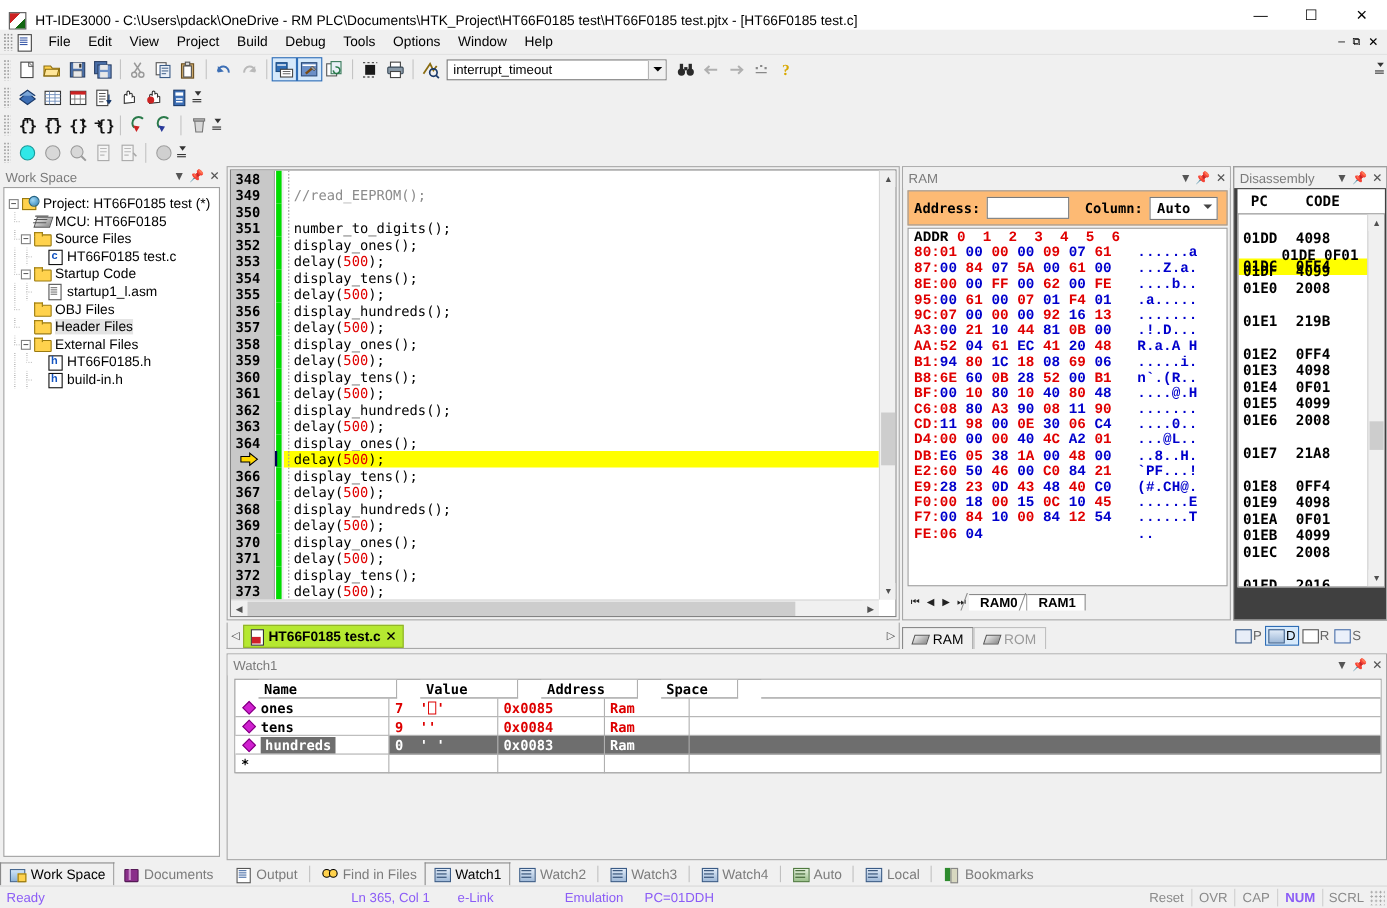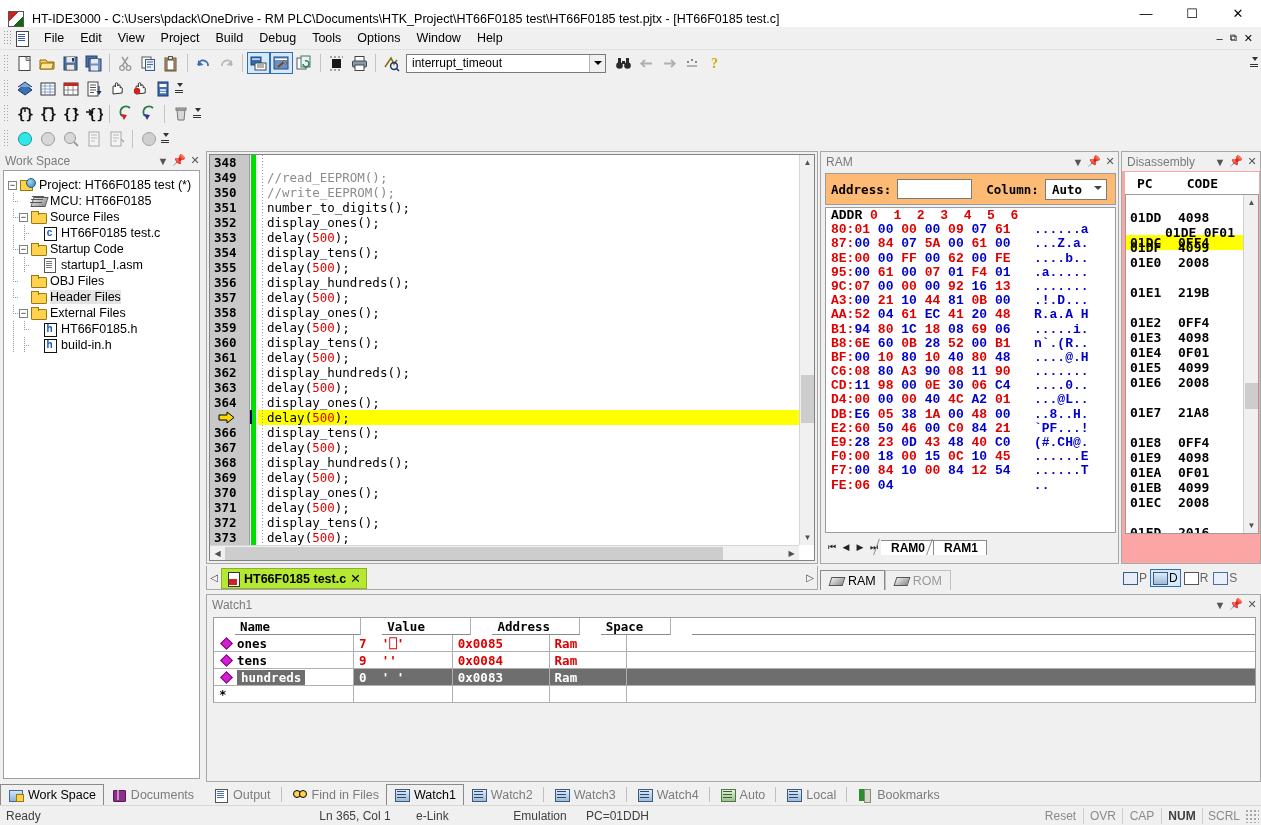--- a/index.html
+++ b/index.html
@@ -186,21 +186,21 @@
              align-items:flex-end; }
   .navbtn { width:14px; height:16px; display:flex;align-items:center;justify-content:center;
             font-size:9px; color:#222; }
   .ramtab { height:15px; padding:0 8px 0 10px; font-size:12px; font-weight:bold; color:#000;
             border-top:1px solid #8a8a8a; border-right:1px solid #8a8a8a; position:relative;
             background:#fff; }
   .ramtab:before{content:"";position:absolute;left:-5px;bottom:0;width:1px;height:16px;background:#8a8a8a;
     transform:skewX(-20deg);}
 
   
-  #dasm { left:1121px; top:151px; width:140px; height:413px; background:#fca5a5; border:1px solid #a8a8a8;}
+  #dasm { left:1121px; top:151px; width:140px; height:413px; background:#404040; border:1px solid #a8a8a8;}
   #dasm-hdr { position:absolute; left:3px; top:20px; width:134px; height:22px; background:#fff;
               display:flex; align-items:center; }
   .dh { font-family:"DejaVu Sans Mono","Liberation Mono",monospace; font-size:13px;
         font-weight:bold; color:#000; }
   #dasm-body { position:absolute; left:3px; top:42px; width:134px; height:340px; background:#fff;
                border:1px solid #9c9c9c; overflow:hidden; }
   .dline { height:15px; display:flex; font-family:"DejaVu Sans Mono","Liberation Mono",monospace;
            font-size:13px; font-weight:bold; color:#000; }
   .dline .pc { width:52px; padding-left:4px; }
   .dline .cd { width:50px; text-align:left; }
@@ -244,21 +244,21 @@
   #btab-left { left:0; top:783px; width:203px; height:22px; display:flex; align-items:flex-end; }
   #btab-right { left:206px; top:783px; width:1055px; height:22px; display:flex; align-items:flex-end; }
   .btab { height:20px; display:flex; align-items:center; gap:4px; padding:0 7px; font-size:12.5px;
           color:#7c7c7c; background:#f0f0f0; }
   .btab.active { color:#000; background:#f0f0f0; border:1px solid #8a8a8a; border-bottom:none; height:21px;}
   .vsep { width:1px; height:15px; background:#c0c0c0; margin:0 3px 3px 3px; }
 
   
   #status { left:0; top:805px; width:1261px; height:20px; background:#f0f0f0;
             border-top:1px solid #d8d8d8; display:flex; align-items:center; font-size:12px; }
-  .st-cell { height:18px; display:flex; align-items:center; padding:0 6px; color:#404040; }
+  .st-cell { height:18px; display:flex; align-items:center; padding:0 6px; color:#8b5cf6; }
   .st-cell.dim { color:#8a8a8a; }
   .st-div { width:1px; height:16px; background:#cfcfcf; }
 
   .sm-ic { width:16px; height:14px; position:relative; flex:0 0 auto; }
   .ic-watch:before{content:"";position:absolute;left:1px;top:1px;width:13px;height:11px;
     background:linear-gradient(#dfeaf7,#9fb9d8);border:1px solid #3a5b86;}
   .ic-watch:after{content:"";position:absolute;left:3px;top:3px;width:9px;height:1px;background:#2d4a70;
     box-shadow:0 3px 0 #2d4a70,0 6px 0 #2d4a70;}
   .ic-out:before{content:"";position:absolute;left:2px;top:1px;width:11px;height:12px;background:#fff;
     border:1px solid #555;}
@@ -690,21 +690,20 @@
       </div>
   </div>
 
   <div class="panel" id="editor">
     <div id="ed-inner">
       <div class="gutter"></div>
       <div class="greenbar"></div>
       <div class="codearea" id="code-lines">
           <div class="cline" style="position: absolute; left: 0px; right: 0px; top: 0px;"><span class="code-txt"></span></div>
           <div class="cline" style="position: absolute; left: 0px; right: 0px; top: 15px;"><span class="code-txt"><span class="cmt">//read_EEPROM();</span></span></div>
-          <div class="cline" style="position: absolute; left: 0px; right: 0px; top: 30px;"><span class="code-txt"><span class="cmt">//write_EEPROM();</span></span></div>
           <div class="cline" style="position: absolute; left: 0px; right: 0px; top: 45px;"><span class="code-txt">number_to_digits();</span></div>
           <div class="cline" style="position: absolute; left: 0px; right: 0px; top: 60px;"><span class="code-txt">display_ones();</span></div>
           <div class="cline" style="position: absolute; left: 0px; right: 0px; top: 75px;"><span class="code-txt">delay(<span class="kw-num">500</span>);</span></div>
           <div class="cline" style="position: absolute; left: 0px; right: 0px; top: 90px;"><span class="code-txt">display_tens();</span></div>
           <div class="cline" style="position: absolute; left: 0px; right: 0px; top: 105px;"><span class="code-txt">delay(<span class="kw-num">500</span>);</span></div>
           <div class="cline" style="position: absolute; left: 0px; right: 0px; top: 120px;"><span class="code-txt">display_hundreds();</span></div>
           <div class="cline" style="position: absolute; left: 0px; right: 0px; top: 135px;"><span class="code-txt">delay(<span class="kw-num">500</span>);</span></div>
           <div class="cline" style="position: absolute; left: 0px; right: 0px; top: 150px;"><span class="code-txt">display_ones();</span></div>
           <div class="cline" style="position: absolute; left: 0px; right: 0px; top: 165px;"><span class="code-txt">delay(<span class="kw-num">500</span>);</span></div>
           <div class="cline" style="position: absolute; left: 0px; right: 0px; top: 180px;"><span class="code-txt">display_tens();</span></div>

